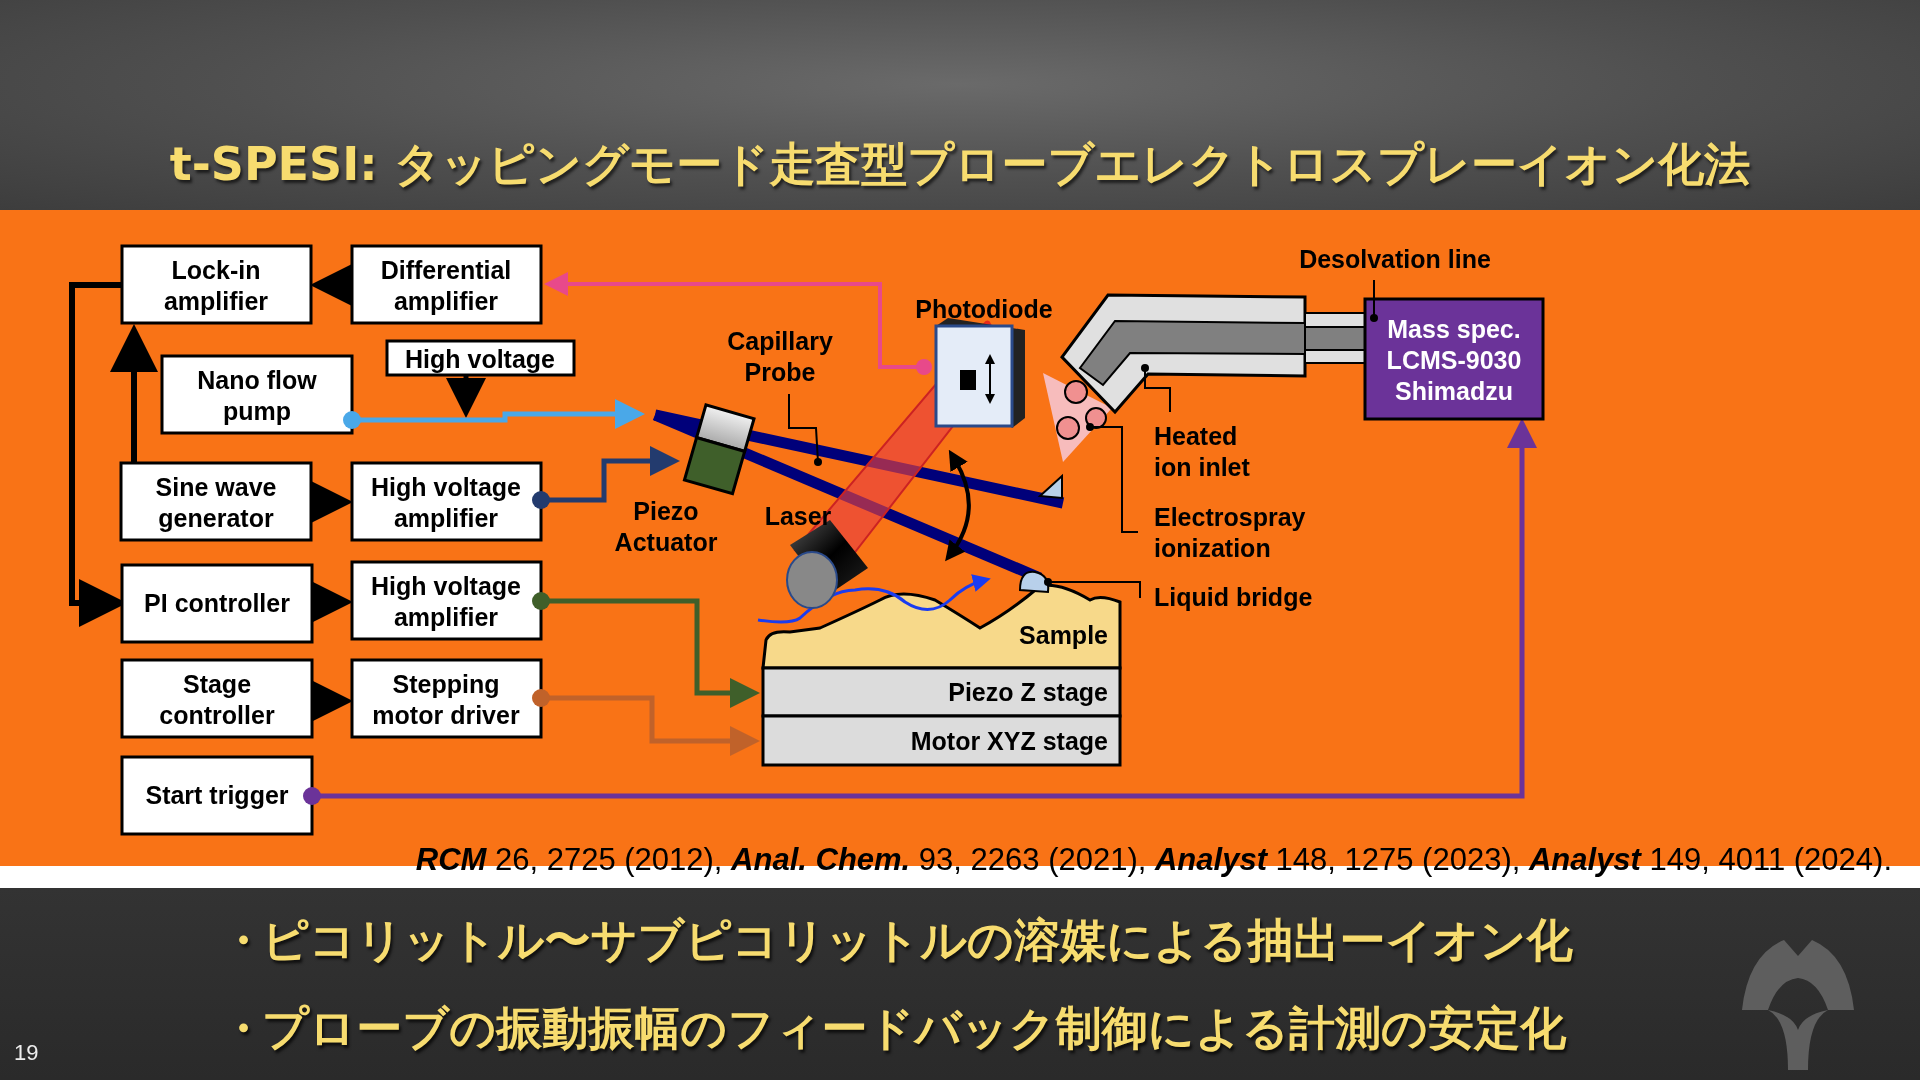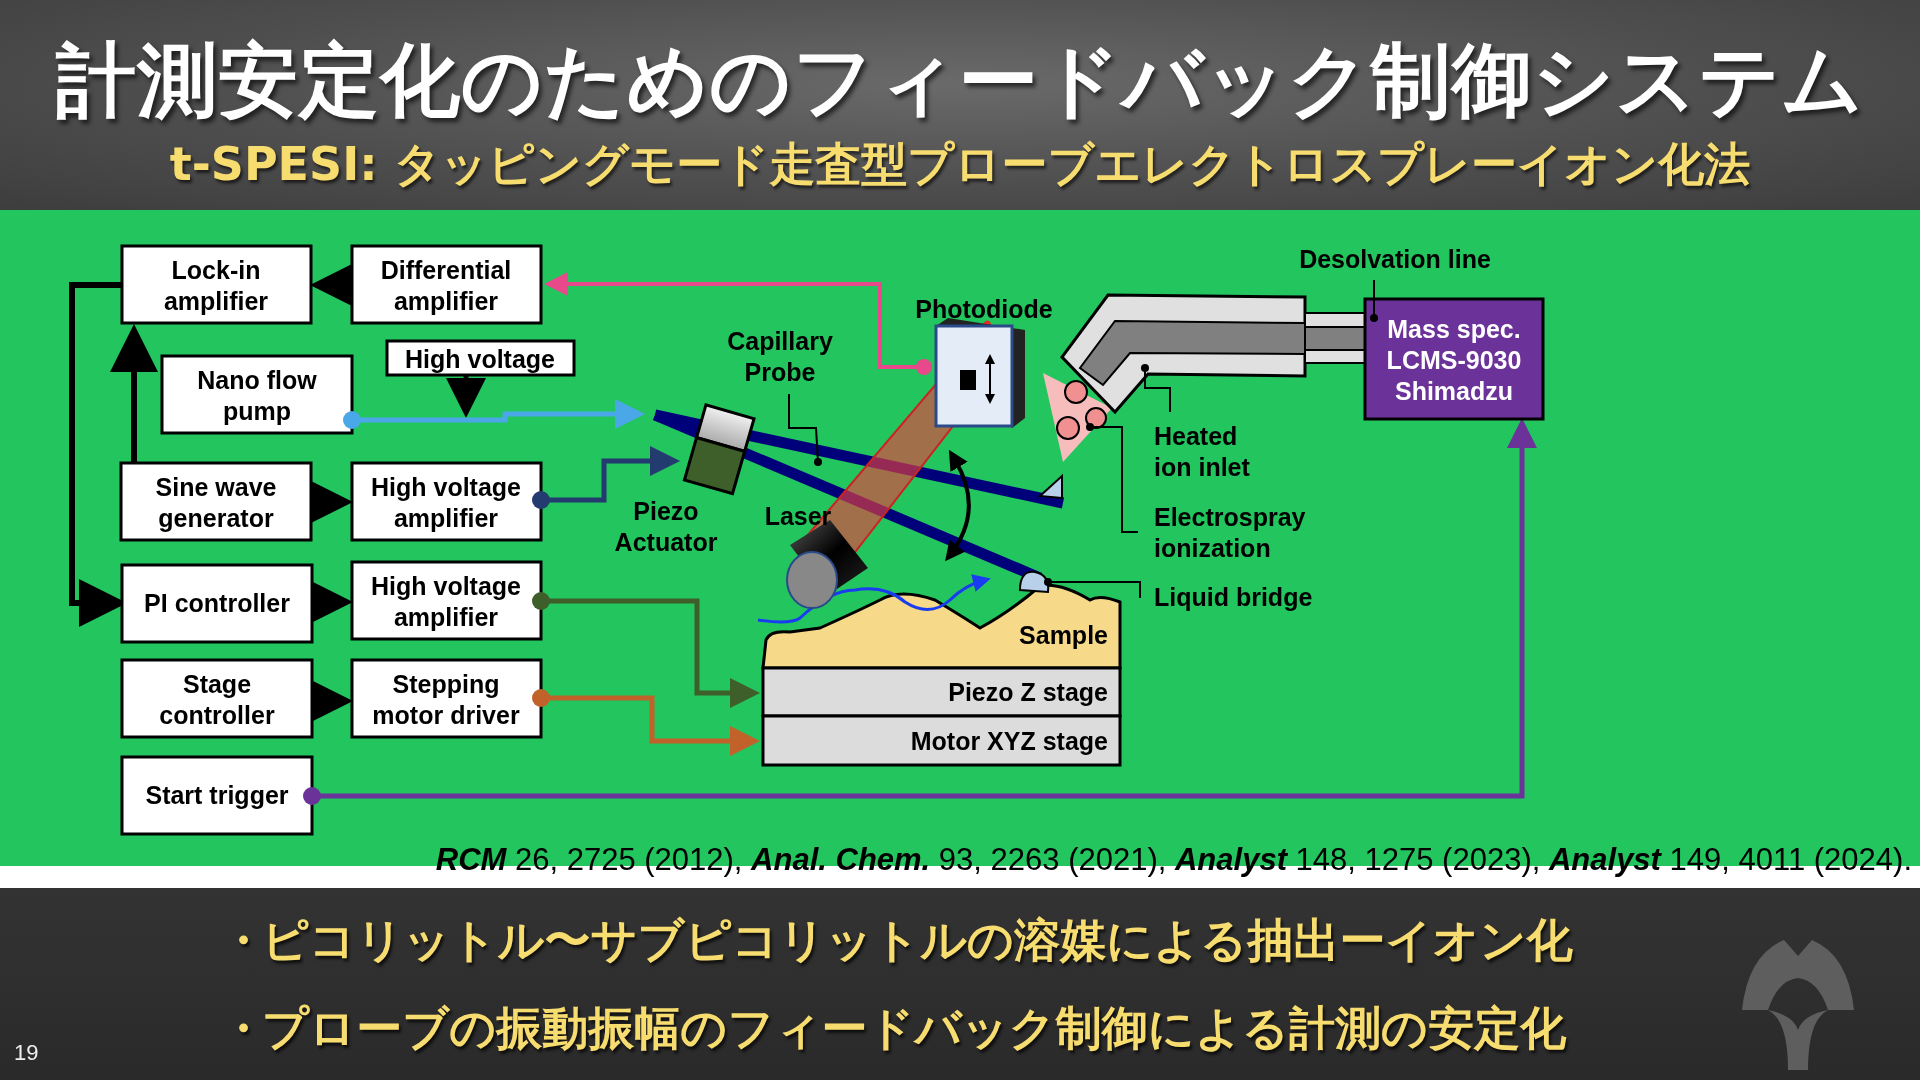--- a/index.html
+++ b/index.html
@@ -5,38 +5,37 @@
   html, body { margin:0; padding:0; }
   body { width:1920px; height:1080px; overflow:hidden; position:relative; background:#fff; font-family:"Liberation Sans", sans-serif; }
   .header { position:absolute; left:0; top:0; width:1920px; height:210px;
     background: radial-gradient(ellipse at 50% 40%, #6a6a6a 0%, #4f4f4f 55%, #3d3d3d 100%); }
   .title { position:absolute; left:0; width:1920px; top:28px; text-align:center; color:#fff;
     font-family:"DejaVu Sans", sans-serif; font-weight:bold; font-size:80px; letter-spacing:1px;
     text-shadow: 3px 4px 4px rgba(0,0,0,0.6); }
   .subtitle { position:absolute; left:0; width:1920px; top:134px; text-align:center; color:#f7dc6f;
     font-family:"DejaVu Sans", sans-serif; font-weight:bold; font-size:46px;
     text-shadow: 2px 3px 3px rgba(0,0,0,0.6); }
-  .diagram { position:absolute; left:0; top:210px; width:1920px; height:656px; background:#22c55e; }
+  .diagram { position:absolute; left:0; top:210px; width:1920px; height:656px; background:#f97316; }
   .footer { position:absolute; left:0; top:888px; width:1920px; height:192px;
     background: linear-gradient(180deg, #333 0%, #2a2a2a 100%); }
   .bullet { position:absolute; left:220px; color:#f7dc6f; font-family:"DejaVu Sans", sans-serif;
     font-weight:bold; font-size:46px; text-shadow: 2px 3px 3px rgba(0,0,0,0.7); white-space:nowrap; }
   .bullet .dot { display:inline-block; width:42px; }
   .pagenum { position:absolute; left:14px; top:1040px; color:#eee; font-size:22px; }
   .logo { position:absolute; left:1738px; top:920px; }
   svg text { font-family:"Liberation Sans", sans-serif; font-weight:bold; }
-  .ref { position:absolute; left:0; width:1892px; text-align:right; top:842px; font-size:31px; color:#000;margin-left:20px; }
+  .ref { position:absolute; left:0; width:1892px; text-align:right; top:842px; font-size:31px; color:#000; }
   .ref b { font-style:italic; }
   .gen { position:absolute; left:1560px; top:736px; font-size:44px; font-weight:bold; color:#1f3a7a; }
 </style>
 </head>
 <body>
 
 <div class="header">
-  <div class="title">計測安定化のためのフィードバック制御システム</div>
   <div class="subtitle">t-SPESI: タッピングモード走査型プローブエレクトロスプレーイオン化法</div>
 </div>
 
 <div class="diagram">
 <svg width="1920" height="678" viewBox="0 210 1920 678">
   <defs>
     <marker id="ab" markerWidth="8" markerHeight="8" refX="6" refY="4" orient="auto" markerUnits="strokeWidth">
           <path d="M0,0 L8,4 L0,8 z" fill="#000"></path>
         </marker>
     <marker id="ap" markerWidth="6" markerHeight="6" refX="4" refY="3" orient="auto" markerUnits="strokeWidth">

